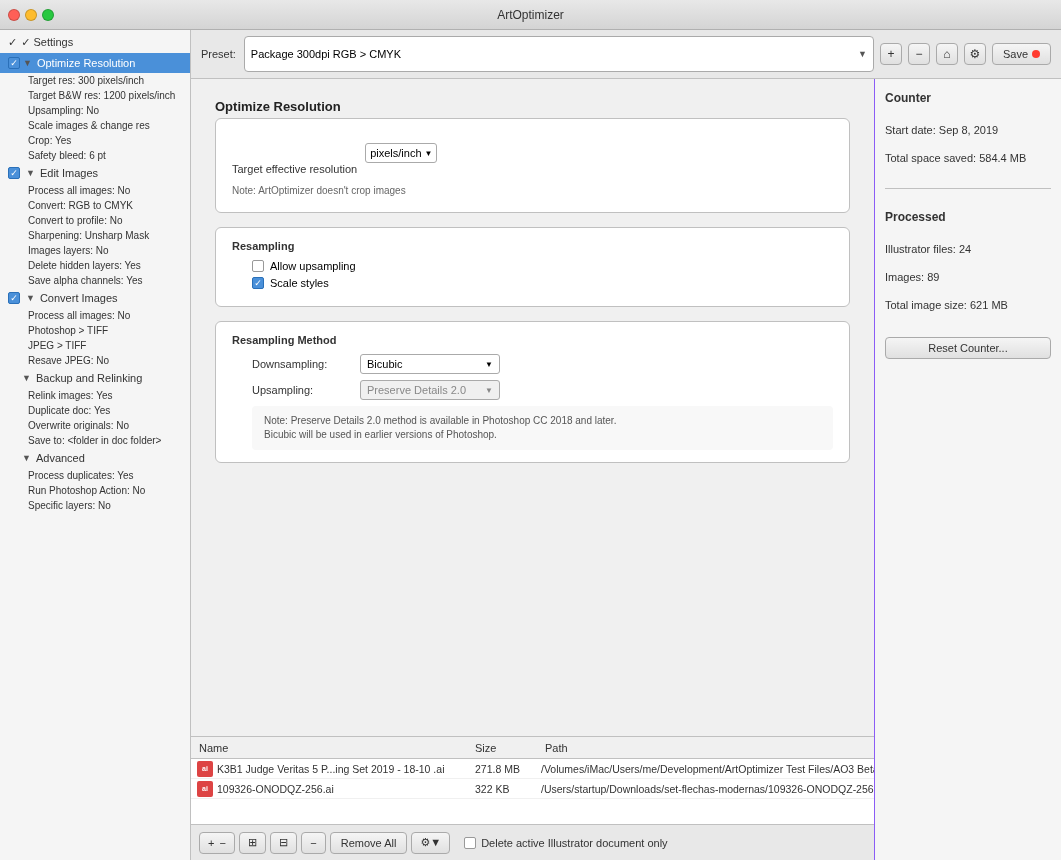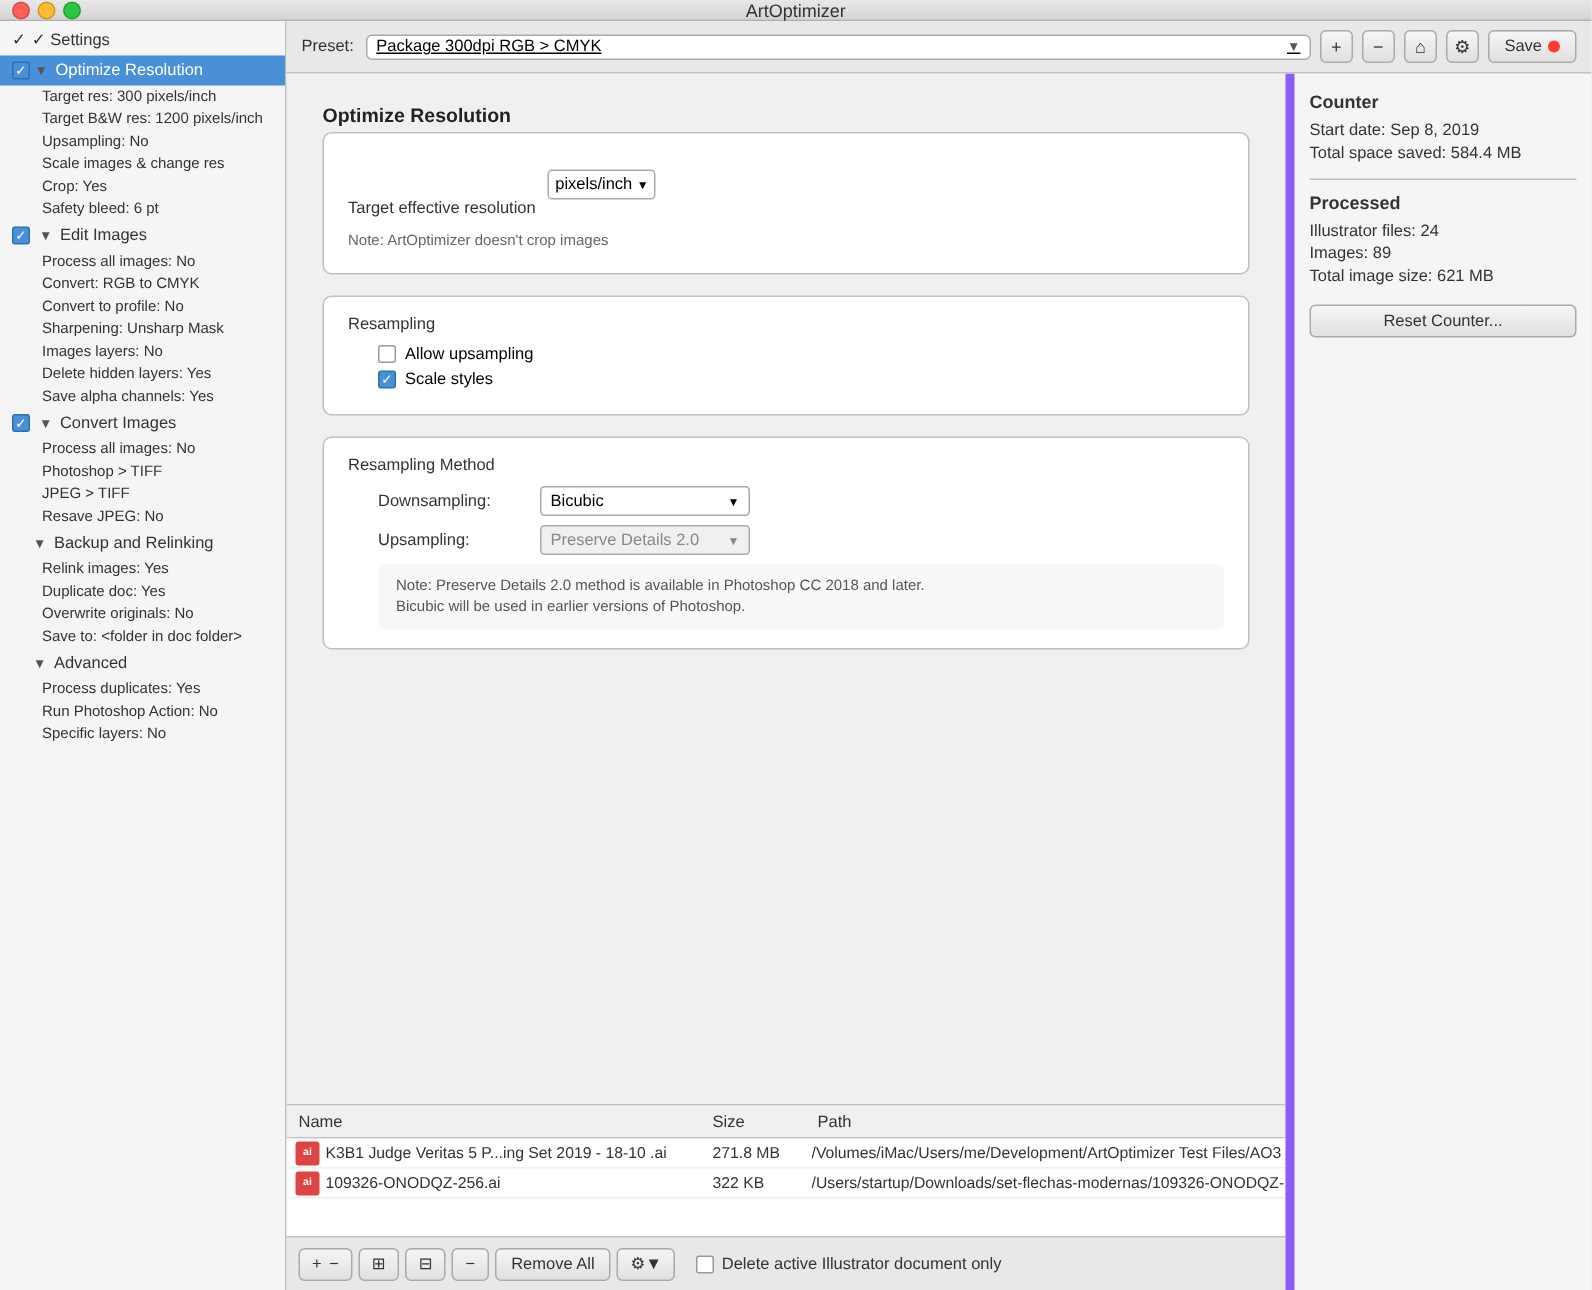--- a/index.html
+++ b/index.html
@@ -8,21 +8,21 @@
       font-size: 11px;
       background: #ececec;
       width: 1061px;
       height: 860px;
       overflow: hidden;
       display: flex;
       flex-direction: column;
     }
     
     #titlebar {
-      height: 14px;
+      height: 30px;
       background: linear-gradient(to bottom, #e8e8e8, #d4d4d4);
       display: flex;
       align-items: center;
       justify-content: center;
       border-bottom: 1px solid #b0b0b0;
       position: relative;
     }
     #titlebar .traffic-lights {
       position: absolute;
       left: 8px;
@@ -101,27 +101,27 @@
     }
     .triangle { font-size: 9px; color: #555; margin-right: 2px; }
     
     #right-panel {
       width: 870px;
       display: flex;
       flex-direction: column;
     }
     
     #counter-panel {
-      width: 204px;
+      width: 187px;
       background: #f5f5f5;
-      border-left: 6px solid #8b5cf6;
+      border-left: 1px solid #8b5cf6;
       padding: 12px 10px;
       display: flex;
       flex-direction: column;
-      gap: 0;
+      gap: 13px;
       flex-shrink: 0;
     }
     
     #content-area {
       display: flex;
       flex: 1;
     }
     #main-panel {
       flex: 1;
       background: #f0f0f0;
@@ -138,30 +138,29 @@
       align-items: center;
       gap: 6px;
     }
     .presets-label {
       font-size: 11px;
       color: #333;
       margin-right: 2px;
     }
     .preset-select {
       flex: 1;
-      height: 17px;
+      height: 36px;
       border: 1px solid #aaa;
       border-radius: 4px;
       background: white;
       font-size: 11px;
       padding: 0 6px;
       display: flex;
       align-items: center;
       justify-content: space-between;
-      text-decoration: underline;
     }
     .preset-select .arrow { color: #555; font-size: 9px; }
     .toolbar-btn {
       width: 22px;
       height: 22px;
       background: linear-gradient(to bottom, #f5f5f5, #e0e0e0);
       border: 1px solid #aaa;
       border-radius: 4px;
       display: flex;
       align-items: center;
@@ -239,21 +238,21 @@
     }
     .note-text {
       font-size: 10px;
       color: #666;
       margin-top: 4px;
       padding: 4px 0;
     }
     .resampling-title {
       font-size: 11px;
       color: #333;
-      font-weight: 400;
+      font-weight: 700;
       margin-bottom: 8px;
     }
     .checkbox-row {
       display: flex;
       align-items: center;
       gap: 6px;
       margin-bottom: 5px;
       padding-left: 20px;
     }
     .checkbox-empty {

